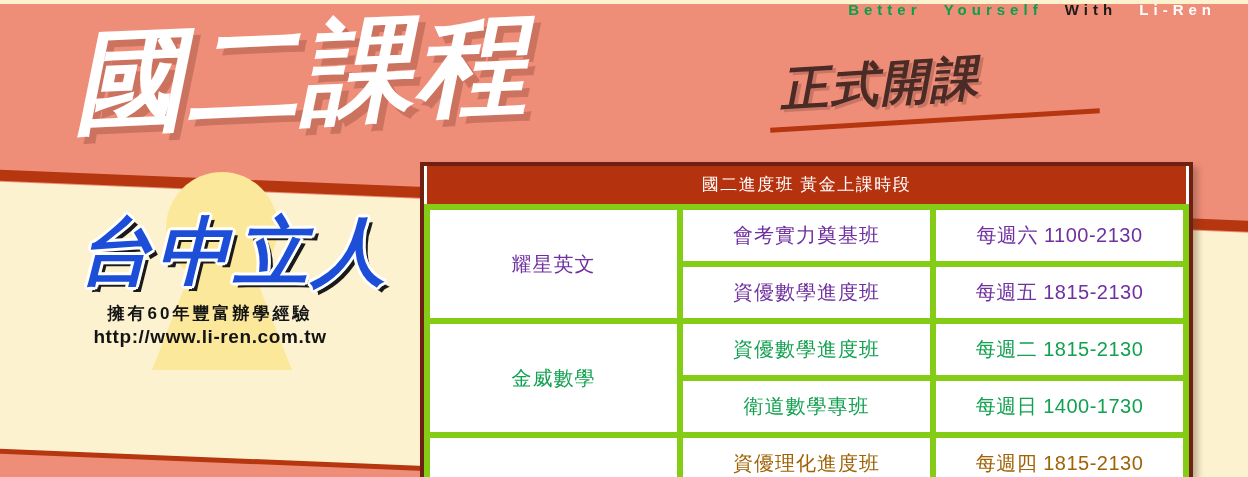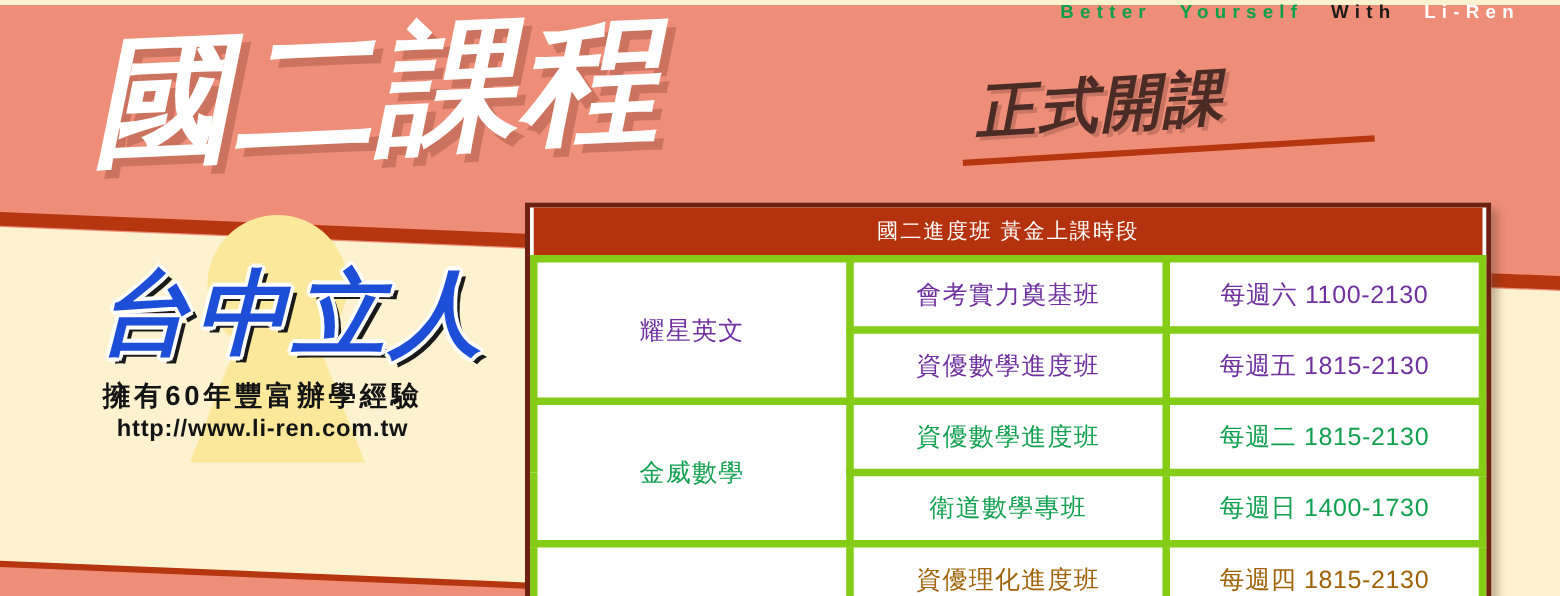--- a/index.html
+++ b/index.html
@@ -198,21 +198,21 @@
     z-index: 2;
     font-size: 12px;
     font-weight: bold;
     color: #141414;
     letter-spacing: 0.5px;
     margin-top: 4px;
   }
   .logo-exp {
     position: relative;
     z-index: 2;
-    font-size: 22px;
+    font-size: 17px;
     font-weight: bold;
     color: #141414;
     letter-spacing: 3px;
     margin-top: 14px;
   }
   .logo-url {
     position: relative;
     z-index: 2;
     font-size: 19px;
     font-weight: bold;

